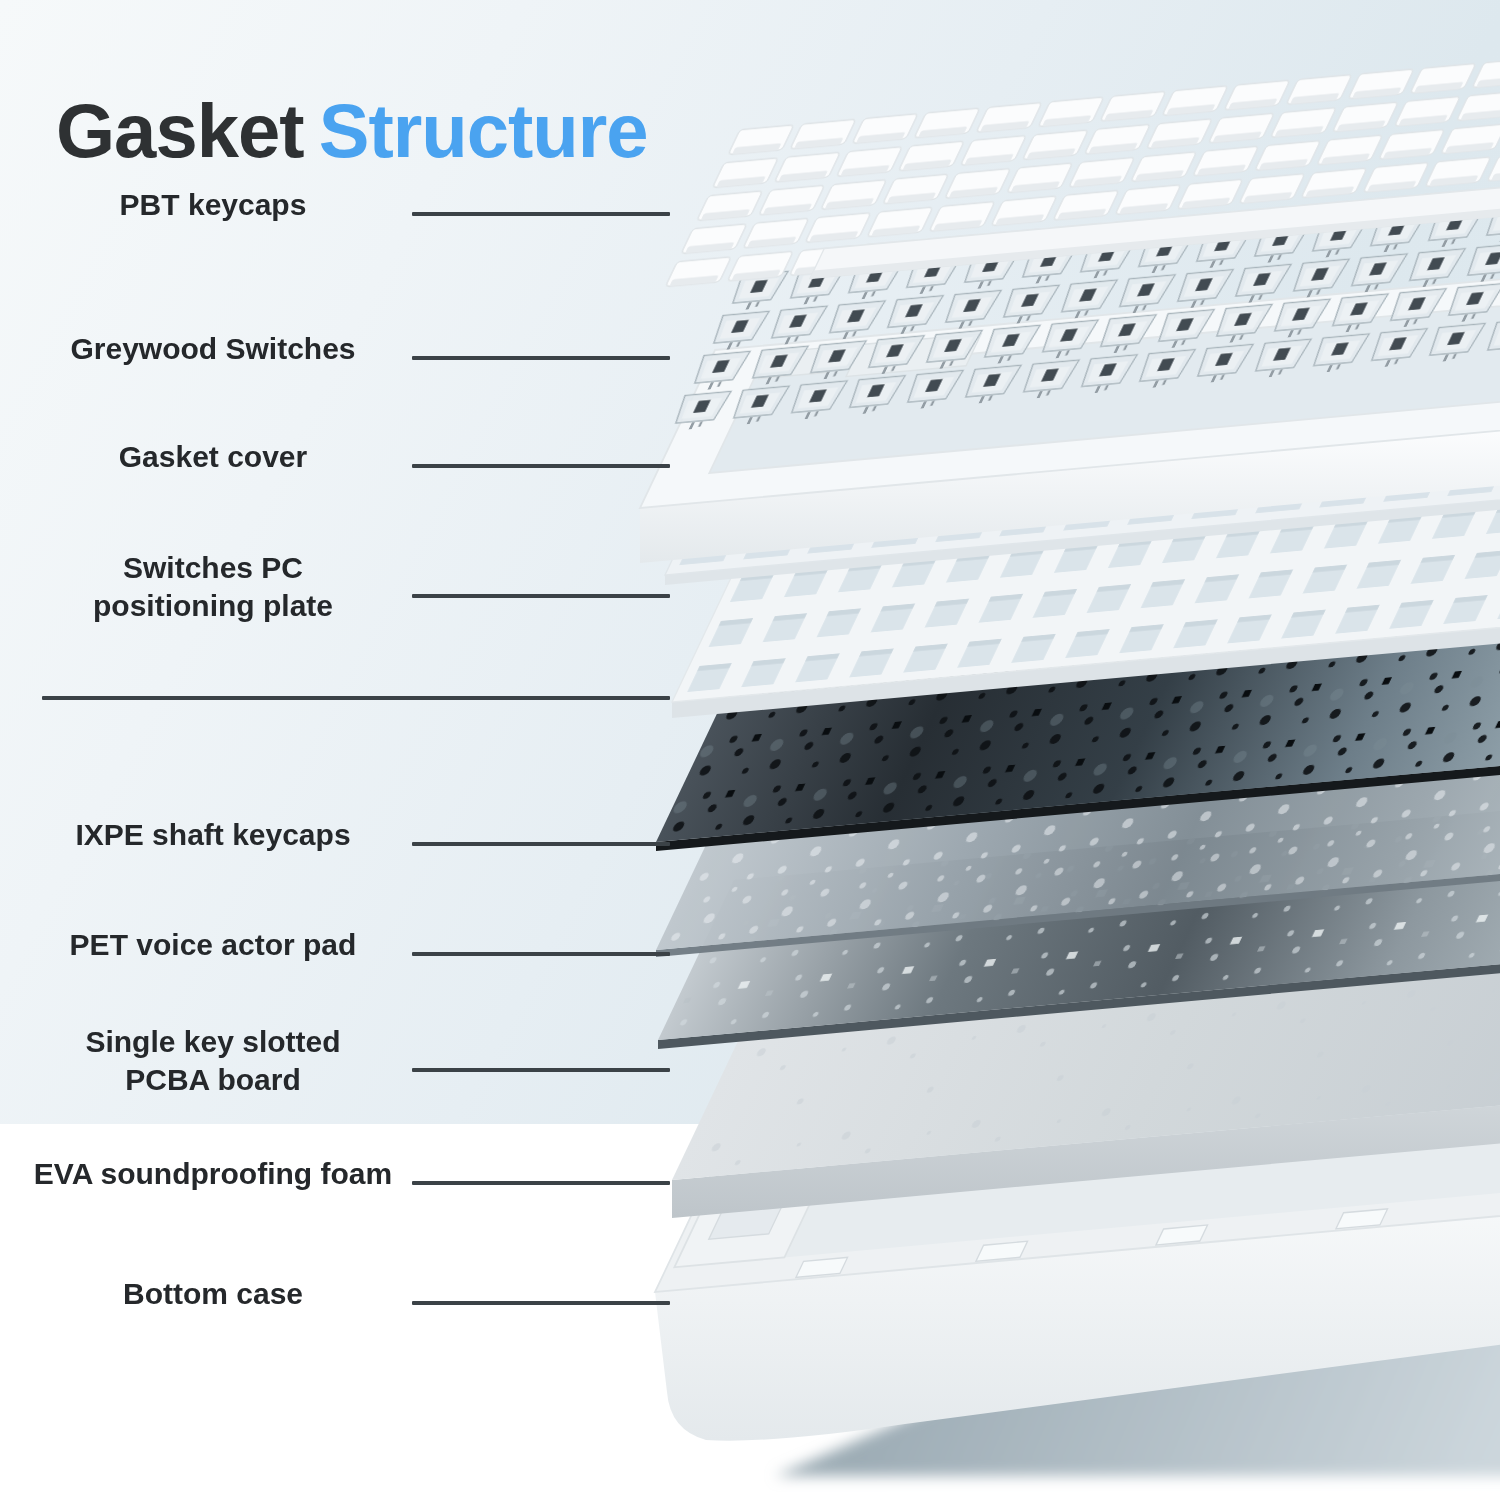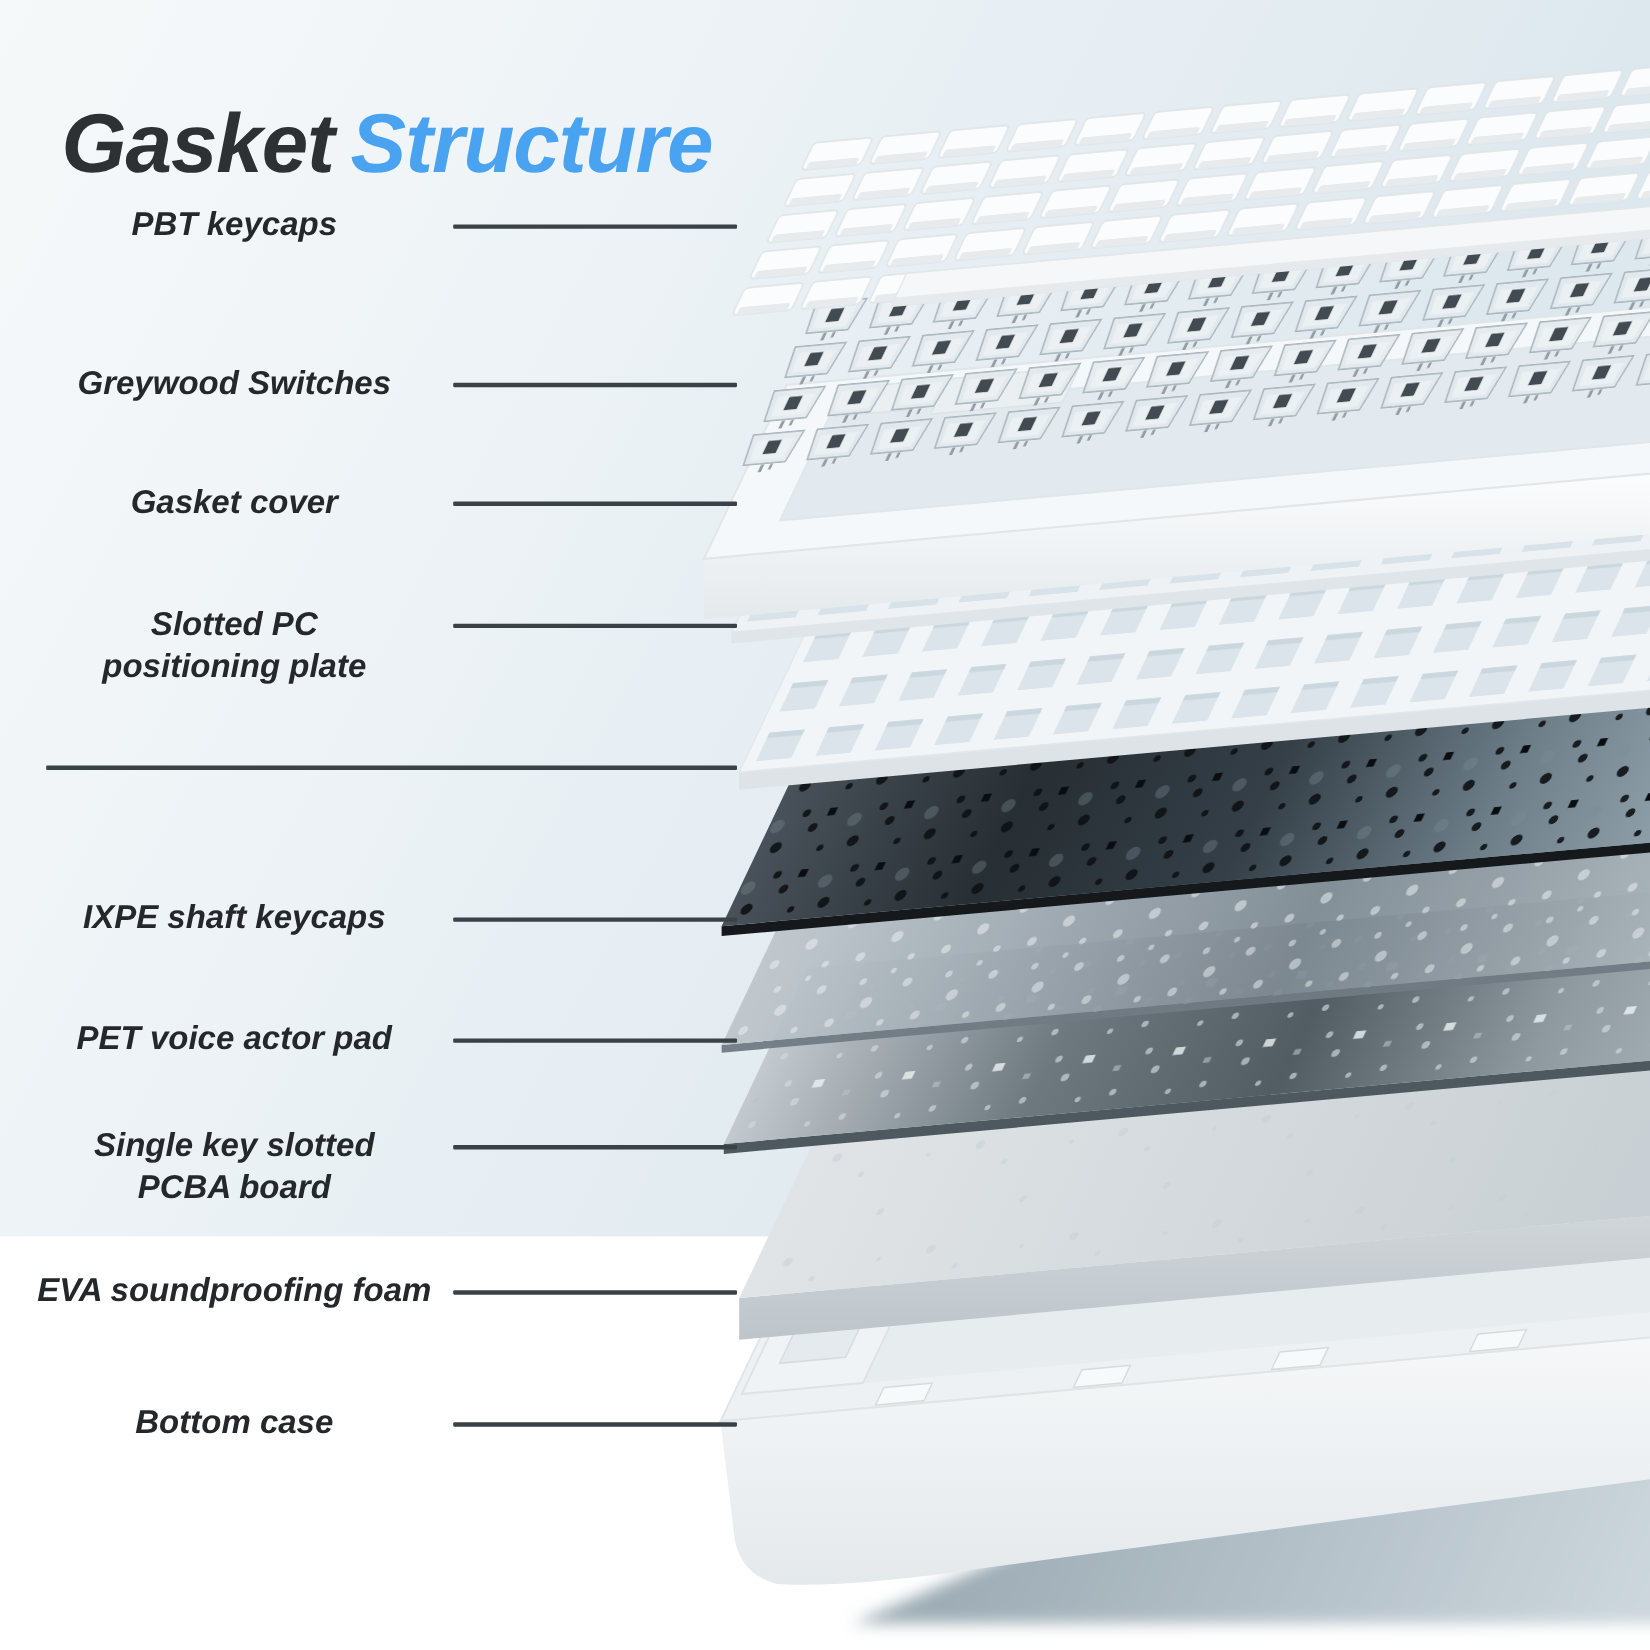--- a/index.html
+++ b/index.html
@@ -1,25 +1,25 @@
 <!DOCTYPE html>
 <html><head>
 <meta charset="utf-8">
 <style>
   html,body{margin:0;padding:0;}
   body{width:1500px;height:1500px;overflow:hidden;
        font-family:"Liberation Sans","DejaVu Sans",sans-serif;}
   #stage{position:relative;width:1500px;height:1124px;
-         background:linear-gradient(118deg,#f6f9fa 0%,#eff4f7 25%,#e6eef3 50%,#dde8ee 72%,#dfeaf0 100%);font-style:italic;}
+         background:linear-gradient(118deg,#f6f9fa 0%,#eff4f7 25%,#e6eef3 50%,#dde8ee 72%,#dfeaf0 100%);}
   #art{position:absolute;left:0;top:0;pointer-events:none;}
   .title{position:absolute;left:56px;top:36px;font-size:76px;font-weight:700;
          letter-spacing:-1px;white-space:nowrap;}
   .title .t1{color:#2e3133;margin-right:0.20em;}
   .title .t2{color:#4aa3f0;}
-  .row{position:absolute;left:28px;width:642px;display:flex;align-items:flex-start;}
+  .row{position:absolute;left:28px;width:642px;display:flex;align-items:center;}
   .lbl{flex:0 0 370px;width:370px;text-align:center;font-size:30px;font-weight:700;
        color:#25282b;line-height:38px;white-space:pre-line;}
   .leader{flex:1 1 auto;height:4px;background:#3b4247;margin-top:18px;margin-left:14px;
           border-radius:1px;}
 </style>
 </head>
 <body>
 
 <div id="stage">
 
@@ -227,21 +227,21 @@
   </div>
   <div class="row" style="top:330px">
     <div class="lbl">Greywood  Switches</div>
     <div class="leader"></div>
   </div>
   <div class="row" style="top:438px">
     <div class="lbl">Gasket cover</div>
     <div class="leader"></div>
   </div>
   <div class="row" style="top:549px">
-    <div class="lbl">Slotted PC
+    <div class="lbl">Switches PC
 positioning plate</div>
     <div class="leader"></div>
   </div>
   <div class="row" style="top:678px">
     <div class="leader"></div>
   </div>
   <div class="row" style="top:816px">
     <div class="lbl">IXPE shaft keycaps</div>
     <div class="leader"></div>
   </div>

